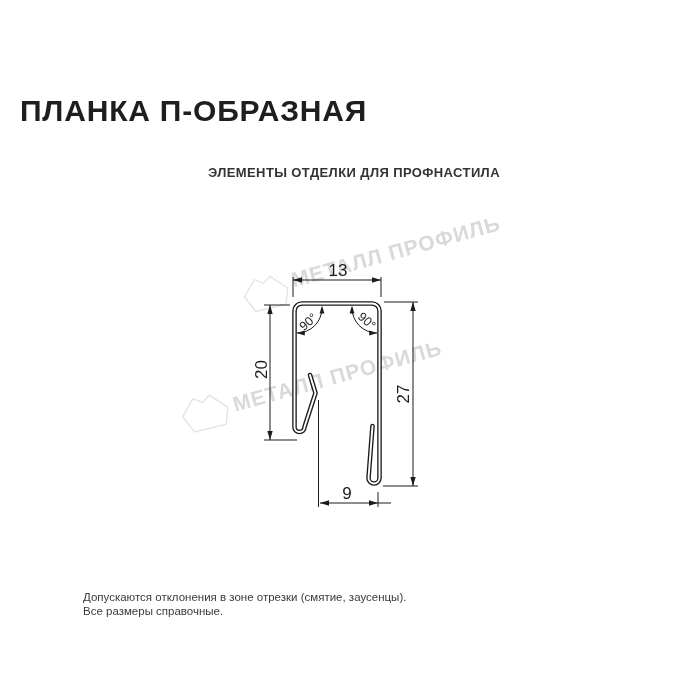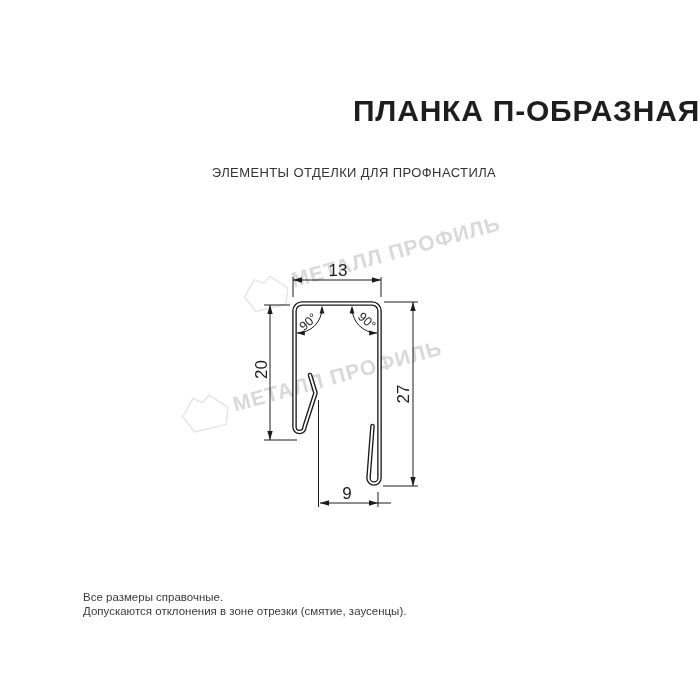--- a/index.html
+++ b/index.html
@@ -1,21 +1,21 @@
 <!DOCTYPE html>
 <html><head>
 <meta charset="utf-8">
 <style>
   html,body{margin:0;padding:0;background:#fff;}
   body{width:700px;height:700px;position:relative;overflow:hidden;
        font-family:"Liberation Sans","DejaVu Sans",sans-serif;}
-  .header{position:absolute;top:97px;left:0;right:0;text-align:right;}
+  .header{position:absolute;top:97px;left:0;right:0;text-align:left;padding-left:20px;}
   .title{font-size:30px;font-weight:bold;color:#1e1e1e;line-height:28px;letter-spacing:0.8px;}
   .subtitle{position:absolute;top:165px;left:0;right:0;text-align:center;
-            font-size:13px;font-weight:normal;color:#333;letter-spacing:0.4px;margin-left:8px;}
+            font-size:13px;font-weight:bold;color:#333;letter-spacing:0.4px;margin-left:8px;}
   .drawing-wrap{position:absolute;top:0;left:0;width:700px;height:700px;}
   .footer{position:absolute;left:83px;top:590px;font-size:11.5px;color:#3a3a3a;line-height:14px;}
   svg text{font-family:"Liberation Sans","DejaVu Sans",sans-serif;}
   .dimtxt{font-size:17px;fill:#1c1c1c;}
   .angtxt{font-size:12.5px;fill:#1c1c1c;}
   .wmtxt{font-size:21px;font-weight:bold;letter-spacing:1px;}
 </style>
 </head>
 <body>
 
@@ -106,15 +106,15 @@
   <g stroke="#1c1c1c" stroke-width="1" fill="#1c1c1c">
     <path d="M 352,308 A 25,25 0 0 0 377,333" fill="none"></path>
     <polygon points="352,305.5 349.6,313.5 354.4,313.5" stroke="none"></polygon>
     <polygon points="377.2,333 369.2,330.6 369.2,335.4" stroke="none"></polygon>
     <text class="angtxt" transform="translate(364,324) rotate(42)" text-anchor="middle" stroke="none">90°</text>
   </g>
 </svg>
 </div>
 
 <div class="footer">
+  <div>Допускаются отклонения в зоне отрезки (смятие, заусенцы).</div>
   <div>Все размеры справочные.</div>
-  <div>Допускаются отклонения в зоне отрезки (смятие, заусенцы).</div>
 </div>
 
 </body></html>

